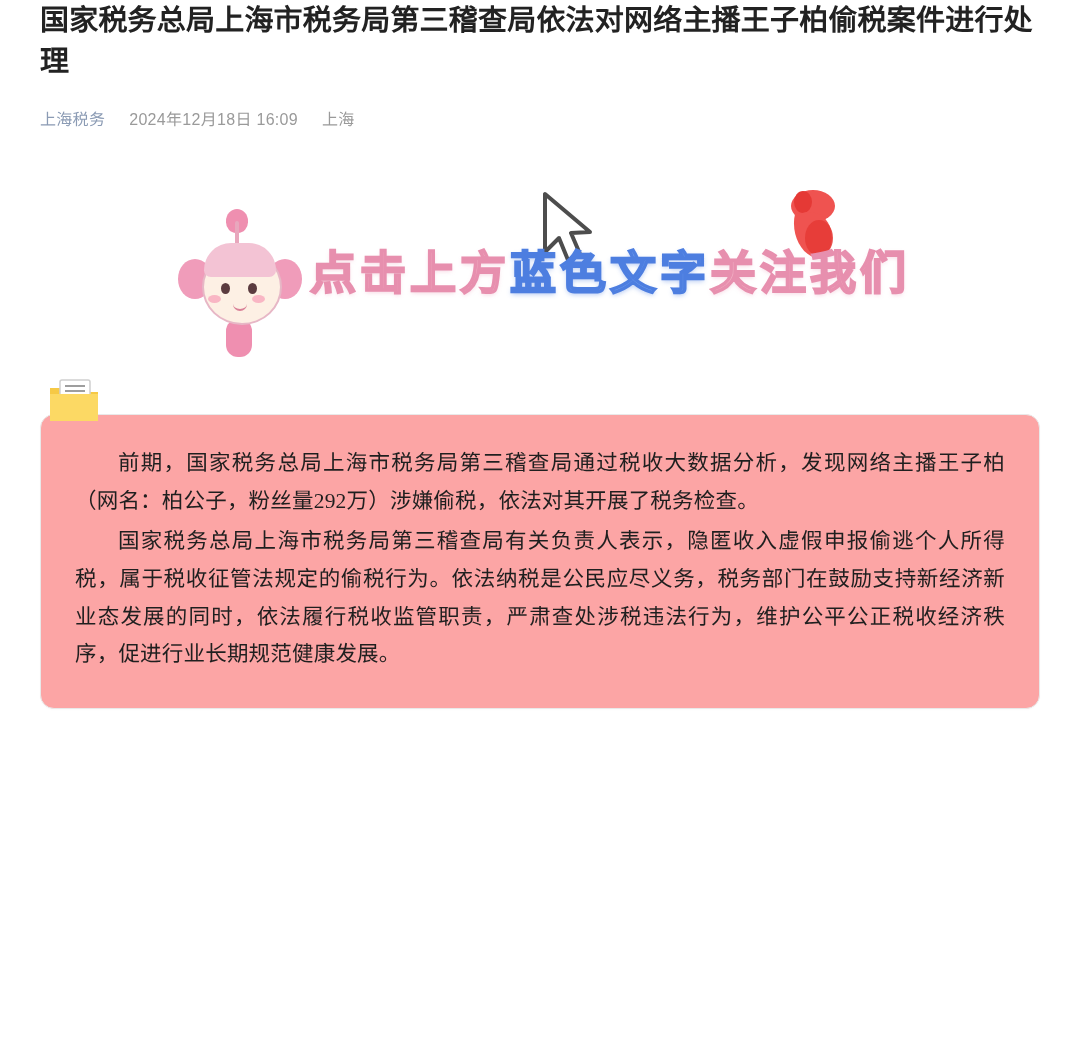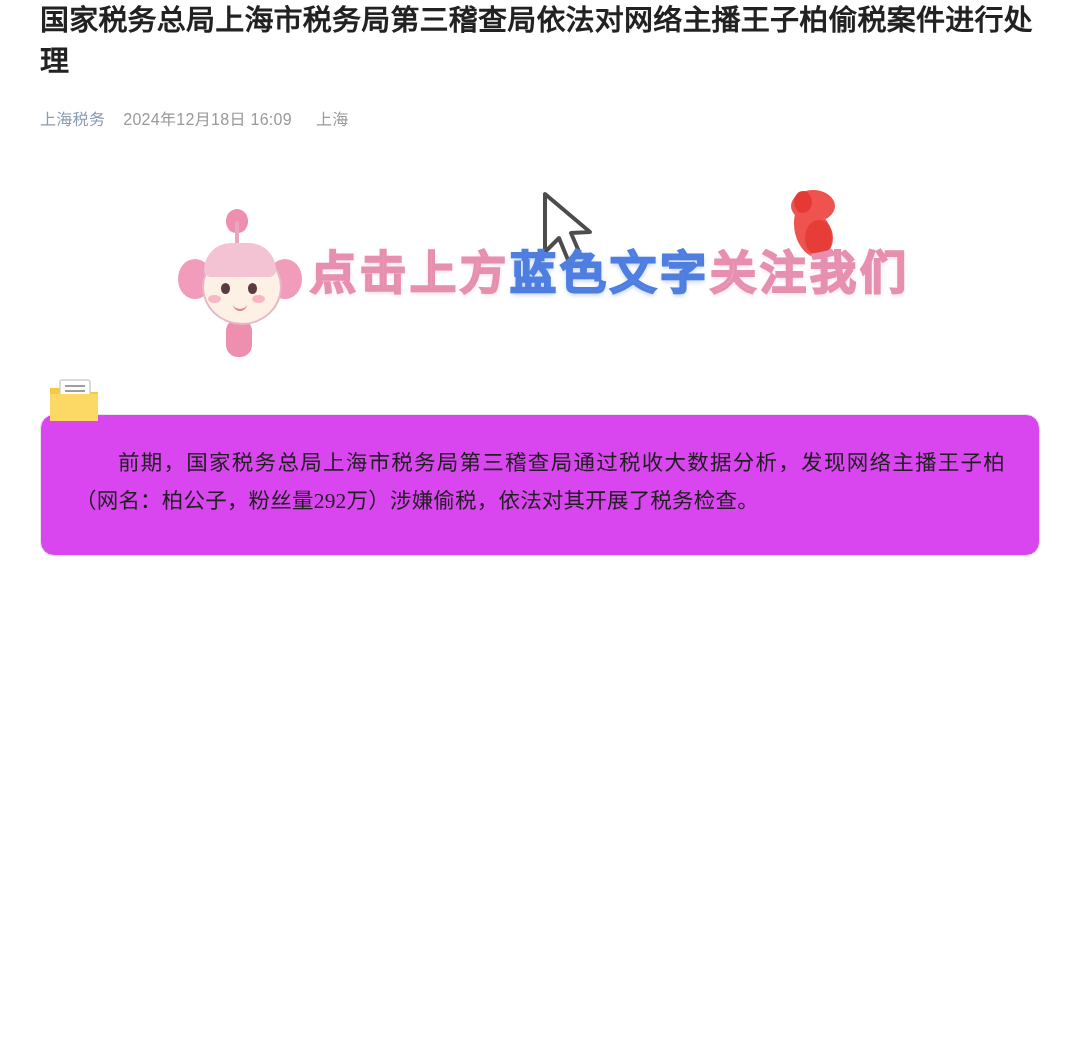--- a/index.html
+++ b/index.html
@@ -35,21 +35,21 @@
   .meta-row {
     margin-top: 24px;
     display: flex;
     align-items: center;
     font-size: 16px;
     color: #9a9a9a;
     letter-spacing: 0.3px;
   }
   .meta-source {
     color: #8b9bb4;
-    margin-right: 18px;
+    margin-right: 24px;
   }
   .meta-date {
     margin-right: 24px;
   }
   .meta-loc {}
 
   
   .banner {
     position: relative;
     height: 230px;
@@ -217,21 +217,21 @@
     position: absolute;
     left: 8px;
     top: -36px;
     width: 54px;
     height: 46px;
     z-index: 5;
   }
   .card {
     border: 1px solid #e9e9e9;
     border-radius: 14px;
-    background: #d946ef;
+    background: #fca5a5;
     padding: 30px 34px 34px 34px;
     box-shadow: 0 1px 2px rgba(0,0,0,0.02);
   }
   .card p {
     margin: 0;
     font-size: 21.5px;
     line-height: 1.76;
     color: #1f1f1f;
     text-align: justify;
     text-indent: 2em;
@@ -301,17 +301,18 @@
         <rect x="12" y="2" width="30" height="20" rx="2" fill="#ffffff" stroke="#cfcfcf" stroke-width="1.5"></rect>
         <line x1="17" y1="8" x2="37" y2="8" stroke="#9e9e9e" stroke-width="2"></line>
         <line x1="17" y1="13" x2="37" y2="13" stroke="#9e9e9e" stroke-width="2"></line>
         <line x1="17" y1="18" x2="30" y2="18" stroke="#9e9e9e" stroke-width="2"></line>
         <path d="M2 16 L50 16 L50 43 L2 43 Z" fill="#fcd964"></path>
       </svg>
     </div>
 
     <div class="card">
       <p>前期，国家税务总局上海市税务局第三稽查局通过税收大数据分析，发现网络主播王子柏（网名：柏公子，粉丝量292万）涉嫌偷税，依法对其开展了税务检查。</p>
+      <p>国家税务总局上海市税务局第三稽查局有关负责人表示，隐匿收入虚假申报偷逃个人所得税，属于税收征管法规定的偷税行为。依法纳税是公民应尽义务，税务部门在鼓励支持新经济新业态发展的同时，依法履行税收监管职责，严肃查处涉税违法行为，维护公平公正税收经济秩序，促进行业长期规范健康发展。</p>
     </div>
 
   </div>
 
 </div>
 
 </body></html>

